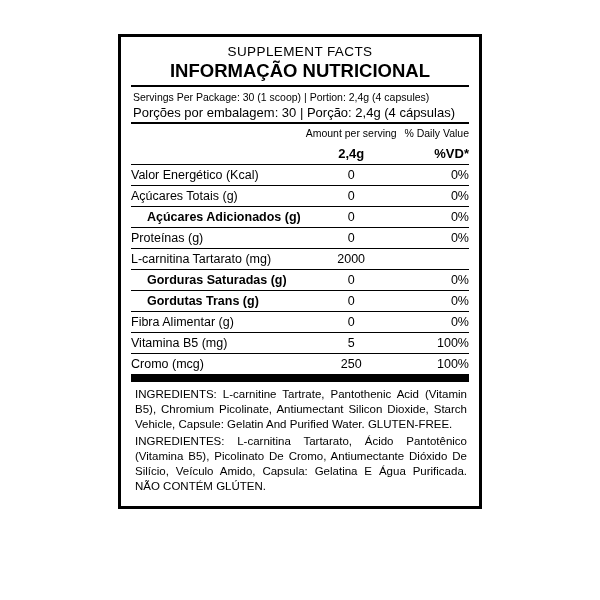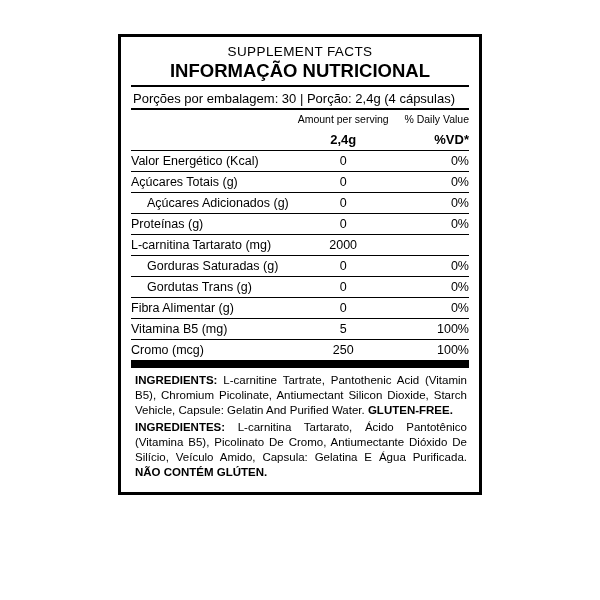--- a/index.html
+++ b/index.html
@@ -65,20 +65,21 @@
   table.facts tr.row td {
     border-top: 1px solid #000000;
   }
   td.nutrient {
     text-align: left;
     padding-left: 4px;
     white-space: nowrap;
   }
   td.nutrient.indent {
     padding-left: 16px;
+    font-weight: bold;
   }
   td.amount {
     text-align: center;
     width: 110px;
   }
   td.dv {
     text-align: right;
     width: 72px;
     padding-right: 4px;
   }
@@ -105,34 +106,35 @@
   .ingredients {
     font-size: 11.5px;
     line-height: 15px;
     padding: 5px 2px 2px 4px;
     text-align: justify;
   }
   .ingredients p {
     margin: 0 0 2px 0;
   }
   .ingredients b {
-    font-weight: bold;
+    font-weight: normal;
   }
 </style>
 </head>
 <body>
 
 <div id="panel">
 
   <div class="title-en">SUPPLEMENT FACTS</div>
   <div class="title-pt">INFORMAÇÃO NUTRICIONAL</div>
 
   <div class="rule-med"></div>
 
   <div class="servings">
+    <div class="line-en">Servings Per Package: 30 (1 scoop) | Portion: 2,4g (4 capsules)</div>
     <div class="line-pt">Porções por embalagem: 30 | Porção: 2,4g (4 cápsulas)</div>
   </div>
 
   <div class="rule-med"></div>
 
   <table class="facts">
     <tbody>
       <tr class="hdr">
         <td class="nutrient"></td>
         <td class="amount">Amount per serving</td>

